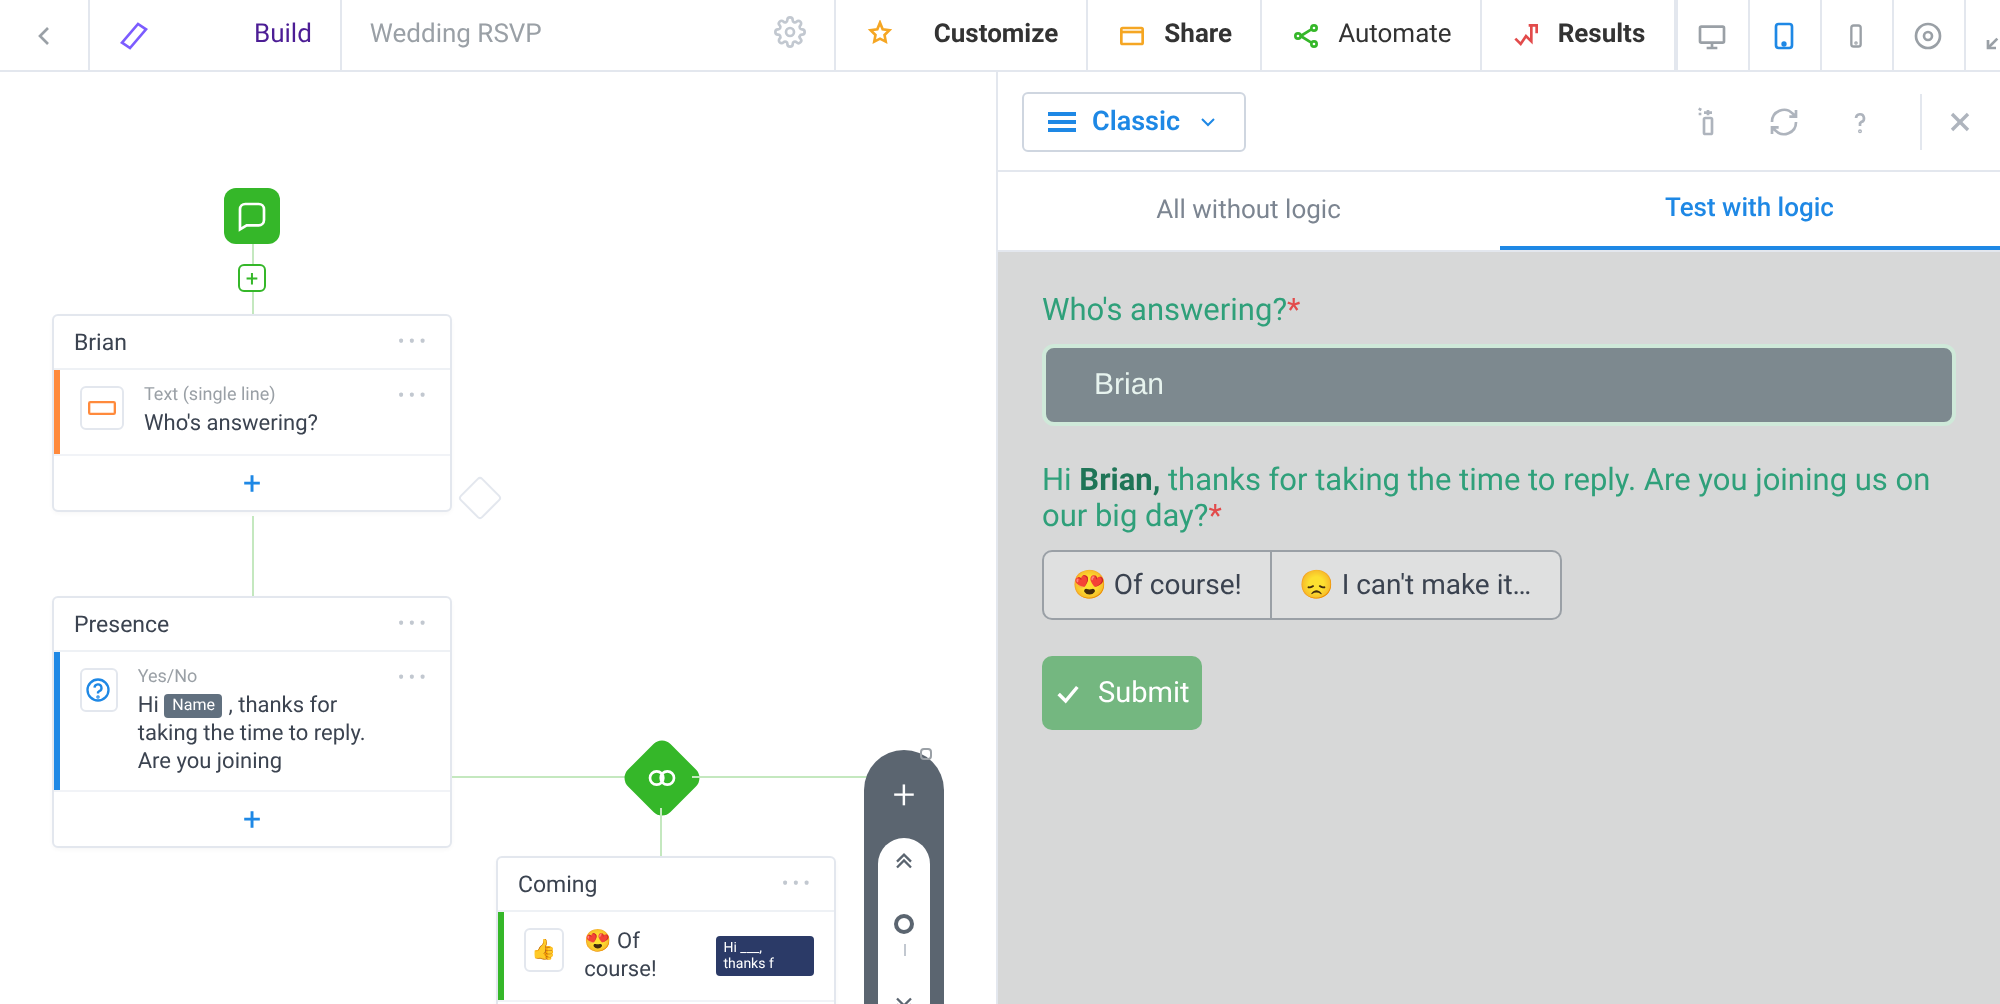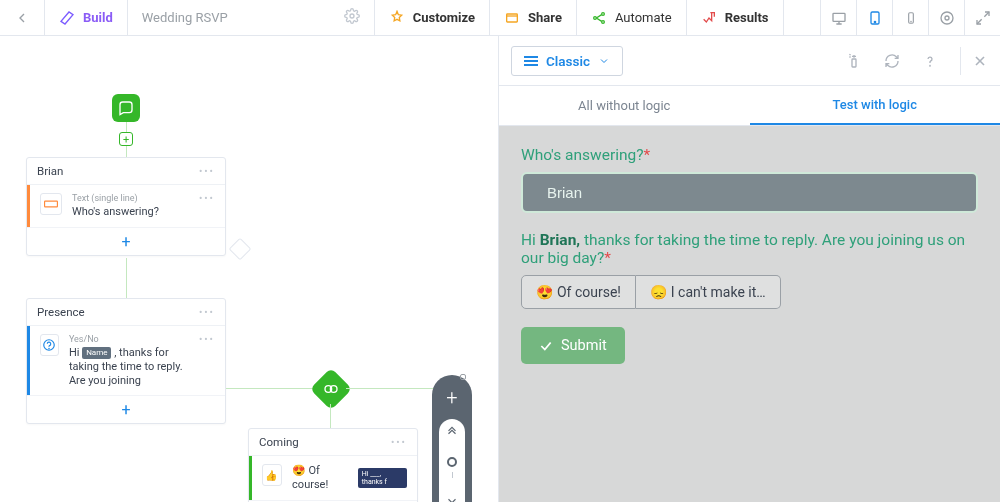--- a/index.html
+++ b/index.html
@@ -3,21 +3,21 @@
 <meta charset="utf-8">
 <style>
   * { box-sizing: border-box; margin: 0; padding: 0; font-family: -apple-system, "Segoe UI", Roboto, sans-serif; }
   body { width: 1000px; height: 502px; overflow: hidden; background: #fff; display: flex; flex-direction: column; }
 
   
   .topbar { height: 36px; border-bottom: 1px solid #e3e7ee; display: flex; align-items: stretch; font-size: 13px; color: #333; }
   .tb-btn { display: flex; align-items: center; gap: 8px; padding: 0 14px; border-right: 1px solid #e3e7ee; cursor: pointer; }
   .tb-btn svg { width: 16px; height: 16px; }
   .tb-back svg { stroke: #9aa0a6; }
-  .tb-build { font-weight: 700; color: #8b5cf6; }
+  .tb-build { font-weight: 400; color: #4c1d95; margin-left: 44px; }
   .tb-name { color: #9aa0a6; display: flex; align-items: center; gap: 6px; }
   .tb-name .gear { margin-left: 110px; }
   .tb-right { margin-left: auto; display: flex; align-items: stretch; }
   .tb-right .sq { width: 36px; display:flex; align-items:center; justify-content:center; border-left:1px solid #e3e7ee; cursor:pointer; color:#9aa0a6; }
   .tb-right .sq.active { color:#1e88e5; }
 
   
   .main { flex: 1; display: flex; position: relative; }
 
   
@@ -63,21 +63,21 @@
   .tab.active { color:#1e88e5; border-bottom:2px solid #1e88e5; font-weight:500;}
   .preview { flex:1; background:#d7d8d8; padding:20px 22px; font-family: "Comic Sans MS", cursive, sans-serif; overflow:auto;}
   .q { color:#2fa07a; font-size:15.5px; margin-bottom:8px; }
   .q .star { color:#e24b4b; }
   .q b { color:#1f7557;}
   .inp { width:100%; background:#7d898f; border:2px solid #cfe9d9; border-radius:6px; padding:10px 24px; color:#e7f3ee; font-family:inherit; font-size:15px; margin-bottom:18px;}
   .opts { display:flex; gap:0; margin:6px 0 18px 0;}
   .opt { border:1px solid #9aa0a6; padding:8px 14px; font-size:14px; color:#3b4350; background:#dfe0e0; cursor:pointer;}
   .opt:first-child { border-radius:5px 0 0 5px;}
   .opt:last-child { border-radius:0 5px 5px 0; border-left:none;}
-  .submit { background:#74b780; color:#fff; border:none; border-radius:5px; padding:10px 18px; font-size:14.5px; font-family:inherit; display:flex; align-items:center; gap:8px; cursor:pointer;}
+  .submit { background:#74b780; color:#fff; border:none; border-radius:5px; padding:10px 6px; font-size:14.5px; font-family:inherit; display:flex; align-items:center; gap:8px; cursor:pointer;}
   .submit svg { width:14px; height:14px; }
 </style>
 </head>
 <body>
 
 <div class="topbar">
   <div class="tb-btn tb-back">
     <svg viewBox="0 0 24 24" fill="none" stroke="currentColor" stroke-width="2">
         <polyline points="15 18 9 12 15 6"></polyline>
       </svg>
@@ -94,21 +94,21 @@
       <svg width="14" height="14" viewBox="0 0 24 24" fill="none" stroke="currentColor" stroke-width="2">
           <circle cx="12" cy="12" r="3"></circle>
           <path d="M19.4 15a1.7 1.7 0 0 0 .34 1.87l.06.06a2 2 0 1 1-2.83 2.83l-.06-.06a1.7 1.7 0 0 0-1.87-.34 1.7 1.7 0 0 0-1 1.56V21a2 2 0 0 1-4 0v-.1a1.7 1.7 0 0 0-1-1.56 1.7 1.7 0 0 0-1.87.34l-.06.06a2 2 0 1 1-2.83-2.83l.06-.06a1.7 1.7 0 0 0 .34-1.87 1.7 1.7 0 0 0-1.56-1H3a2 2 0 0 1 0-4h.1a1.7 1.7 0 0 0 1.56-1 1.7 1.7 0 0 0-.34-1.87l-.06-.06a2 2 0 1 1 2.83-2.83l.06.06a1.7 1.7 0 0 0 1.87.34H9a1.7 1.7 0 0 0 1-1.56V3a2 2 0 0 1 4 0v.1a1.7 1.7 0 0 0 1 1.56 1.7 1.7 0 0 0 1.87-.34l.06-.06a2 2 0 1 1 2.83 2.83l-.06.06a1.7 1.7 0 0 0-.34 1.87V9a1.7 1.7 0 0 0 1.56 1H21a2 2 0 0 1 0 4h-.1a1.7 1.7 0 0 0-1.56 1z"></path>
         </svg>
     </span>
   </div>
   <div class="tb-btn">
     <svg viewBox="0 0 24 24" fill="none" stroke="#f5a623" stroke-width="2">
         <path d="M12 2l2 5 5 .7-3.6 3.5.9 5L12 14l-4.3 2.2.9-5L5 7.7 10 7z"></path>
       </svg>
-    <span style="font-weight:700;">Customize</span>
+    <span style="font-weight:700;margin-left:11px;">Customize</span>
   </div>
   <div class="tb-btn">
     <svg viewBox="0 0 24 24" fill="none" stroke="#f5a623" stroke-width="2">
         <rect x="4" y="6" width="16" height="12" rx="1"></rect>
         <path d="M4 9h16"></path>
       </svg>
     <span style="font-weight:700;">Share</span>
   </div>
   <div class="tb-btn">
     <svg viewBox="0 0 24 24" fill="none" stroke="#35b729" stroke-width="2">

